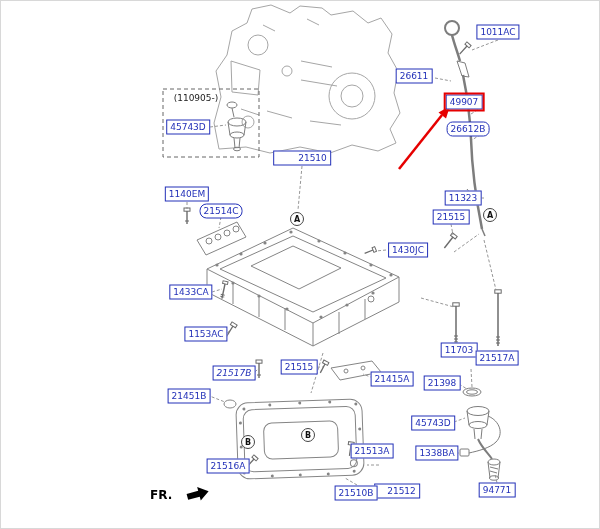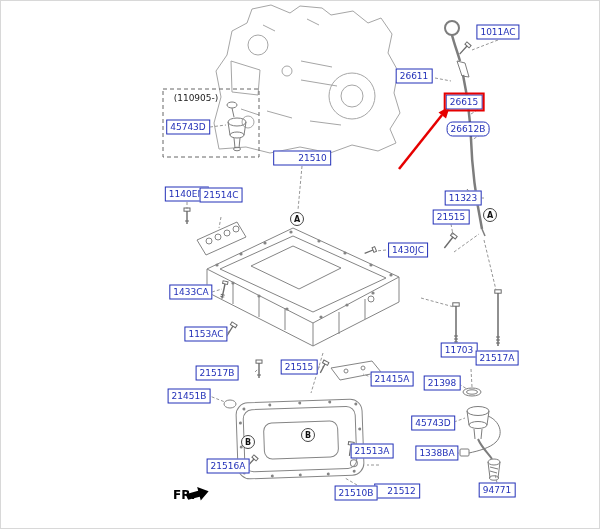--- a/index.html
+++ b/index.html
@@ -245,45 +245,45 @@
     <g>
       <line x1="398" y1="168" x2="441" y2="114" stroke="#e60000" stroke-width="2.5"></line>
       <polygon points="449,105 445,117.5 437.5,111.5" fill="#e60000"></polygon>
     </g>
 
     <polygon points="186,490 198,490 198,486 208,493 198,500 198,496 186,496" fill="#000" transform="rotate(-15 197 493)"></polygon>
   </svg>
 
   <div class="note-label" style="left:195px;top:97px;">(110905-)</div>
 
-  <div class="fr-label" style="left:172px;top:487px;text-align:center;">FR.</div>
+  <div class="fr-label" style="left:149px;top:487px;text-align:center;">FR.</div>
 
   <div>
       <div class="ref-marker" style="left: 296px; top: 218px;">A</div>
       <div class="ref-marker" style="left: 489px; top: 214px;">A</div>
       <div class="ref-marker" style="left: 247px; top: 441px;">B</div>
       <div class="ref-marker" style="left: 307px; top: 434px;">B</div>
     </div>
   <div>
       <div class="part-label" style="left: 497px; top: 31px;">1011AC</div>
       <div class="part-label" style="left: 413px; top: 75px;">26611</div>
-      <div class="part-label highlight" style="left: 463px; top: 101px;">26615</div>
+      <div class="part-label highlight" style="left: 463px; top: 101px;">49907</div>
       <div class="part-label" style="left: 467px; top: 128px; border-radius: 6px;">26612B</div>
       <div class="part-label" style="left: 187px; top: 126px;">45743D</div>
       <div class="part-label" style="left: 301px; top: 157px; padding-left: 24px;">21510</div>
       <div class="part-label" style="left: 462px; top: 197px;">11323</div>
       <div class="part-label" style="left: 450px; top: 216px;">21515</div>
       <div class="part-label" style="left: 186px; top: 193px;">1140EM</div>
-      <div class="part-label" style="left: 220px; top: 194px;">21514C</div>
+      <div class="part-label" style="left: 220px; top: 210px; border-radius: 7px;">21514C</div>
       <div class="part-label" style="left: 407px; top: 249px;">1430JC</div>
       <div class="part-label" style="left: 190px; top: 291px;">1433CA</div>
       <div class="part-label" style="left: 205px; top: 333px;">1153AC</div>
       <div class="part-label" style="left: 458px; top: 349px;">11703</div>
       <div class="part-label" style="left: 496px; top: 357px;">21517A</div>
-      <div class="part-label" style="left: 216px; top: 372px;">21517B</div>
+      <div class="part-label" style="left: 233px; top: 372px; font-style: italic;">21517B</div>
       <div class="part-label" style="left: 298px; top: 366px;">21515</div>
       <div class="part-label" style="left: 391px; top: 378px;">21415A</div>
       <div class="part-label" style="left: 441px; top: 382px;">21398</div>
       <div class="part-label" style="left: 188px; top: 395px;">21451B</div>
       <div class="part-label" style="left: 432px; top: 422px;">45743D</div>
       <div class="part-label" style="left: 436px; top: 452px;">1338BA</div>
       <div class="part-label" style="left: 227px; top: 465px;">21516A</div>
       <div class="part-label" style="left: 371px; top: 450px;">21513A</div>
       <div class="part-label" style="left: 396px; top: 490px; padding-left: 12px;">21512</div>
       <div class="part-label" style="left: 355px; top: 492px;">21510B</div>

